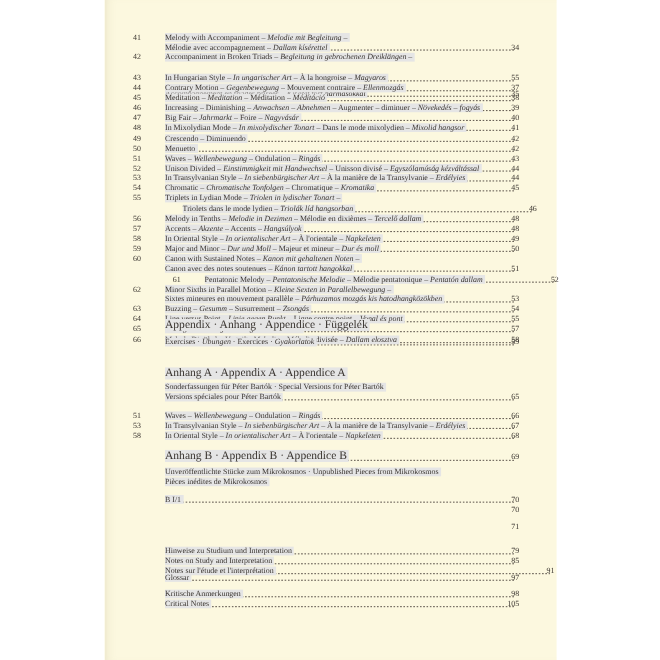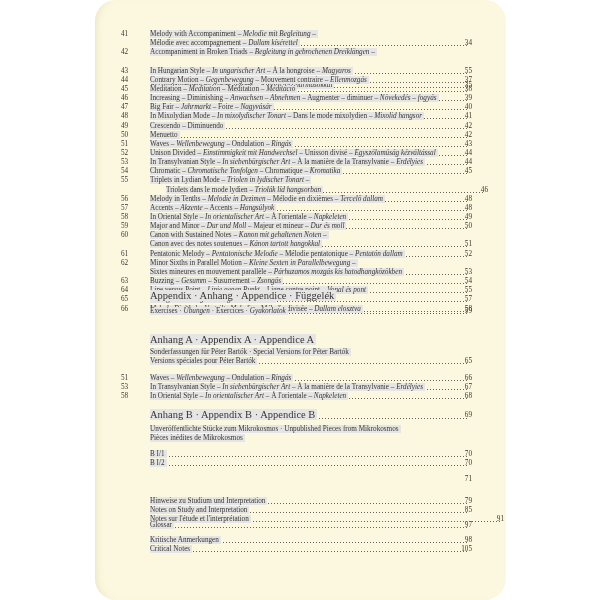--- a/index.html
+++ b/index.html
@@ -4,21 +4,20 @@
 <style>
   html, body { margin:0; padding:0; }
   body {
     width:600px; height:600px; background:#ffffff; position:relative; overflow:hidden;
     font-family: "Liberation Serif", "DejaVu Serif", serif;
   }
   .page {
     position:absolute; left:95px; top:0; width:411px; height:600px;
     background:#fcf8df;
     box-shadow: inset 8px 0 10px -8px rgba(150,140,100,0.25);
-    border-radius: 21px;
   }
   .toc { position:absolute; left:0; top:0; width:411px; }
   .row {
     position:absolute; left:0; width:411px; height:10px;
     font-size:7.2px; line-height:10px; color:#3a3530; white-space:nowrap;
   }
   .num { position:absolute; left:26px; width:20px; text-align:left; }
   .title { position:absolute; left:55px; right:38px; overflow:hidden; }
   .title .txt { background:#e5e5e5; padding-right:2px; position:relative; z-index:2; }
   .title .leader {
@@ -142,21 +141,21 @@
         <span class="pg">50</span>
       </div>
       <div class="row" style="top: 230.3px;">
         <span class="num">60</span>
         <span class="title"><span class="txt"><span>Canon with Sustained Notes – </span><i>Kanon mit gehaltenen Noten –</i></span></span>
       </div>
       <div class="row" style="top: 239.45px;">
         <span class="title"><span class="txt"><span>Canon avec des notes soutenues – </span><i>Kánon tartott hangokkal</i></span><span class="leader"></span></span>
         <span class="pg">51</span>
       </div>
-      <div class="row" style="top: 248.6px;">
+      <div class="row" style="top: 248.6px; margin-left: 36px;">
         <span class="num">61</span>
         <span class="title"><span class="txt"><span>Pentatonic Melody – </span><i>Pentatonische Melodie</i><span> – Mélodie pentatonique – </span><i>Pentatón dallam</i></span><span class="leader"></span></span>
         <span class="pg">52</span>
       </div>
       <div class="row" style="top: 257.75px;">
         <span class="num">62</span>
         <span class="title"><span class="txt"><span>Minor Sixths in Parallel Motion – </span><i>Kleine Sexten in Parallelbewegung –</i></span></span>
       </div>
       <div class="row" style="top: 266.9px;">
         <span class="title"><span class="txt"><span>Sixtes mineures en mouvement parallèle – </span><i>Párhuzamos mozgás kis hatodhangközökben</i></span><span class="leader"></span></span>
@@ -222,21 +221,20 @@
         <span class="title"><span class="txt"><span>Unveröffentlichte Stücke zum Mikrokosmos · Unpublished Pieces from Mikrokosmos</span></span></span>
       </div>
       <div class="row" style="top: 433.15px;">
         <span class="title"><span class="txt"><span>Pièces inédites de Mikrokosmos</span></span></span>
       </div>
       <div class="row" style="top: 449px;">
         <span class="title"><span class="txt"><span>B I/1</span></span><span class="leader"></span></span>
         <span class="pg">70</span>
       </div>
       <div class="row" style="top: 458.15px;">
-        <span class="title"><span class="txt"><span>B I/2</span></span><span class="leader"></span></span>
         <span class="pg">70</span>
       </div>
       <div class="row" style="top: 474px;">
         <span class="pg">71</span>
       </div>
       <div class="row" style="top: 496px;">
         <span class="title"><span class="txt"><span>Hinweise zu Studium und Interpretation</span></span><span class="leader"></span></span>
         <span class="pg">79</span>
       </div>
       <div class="row" style="top: 505.15px;">

